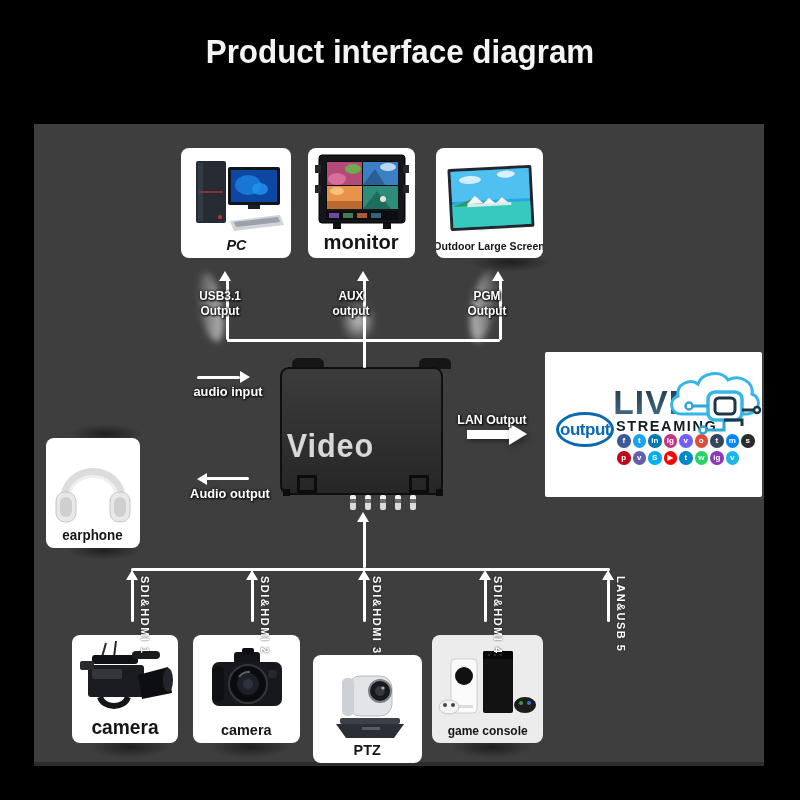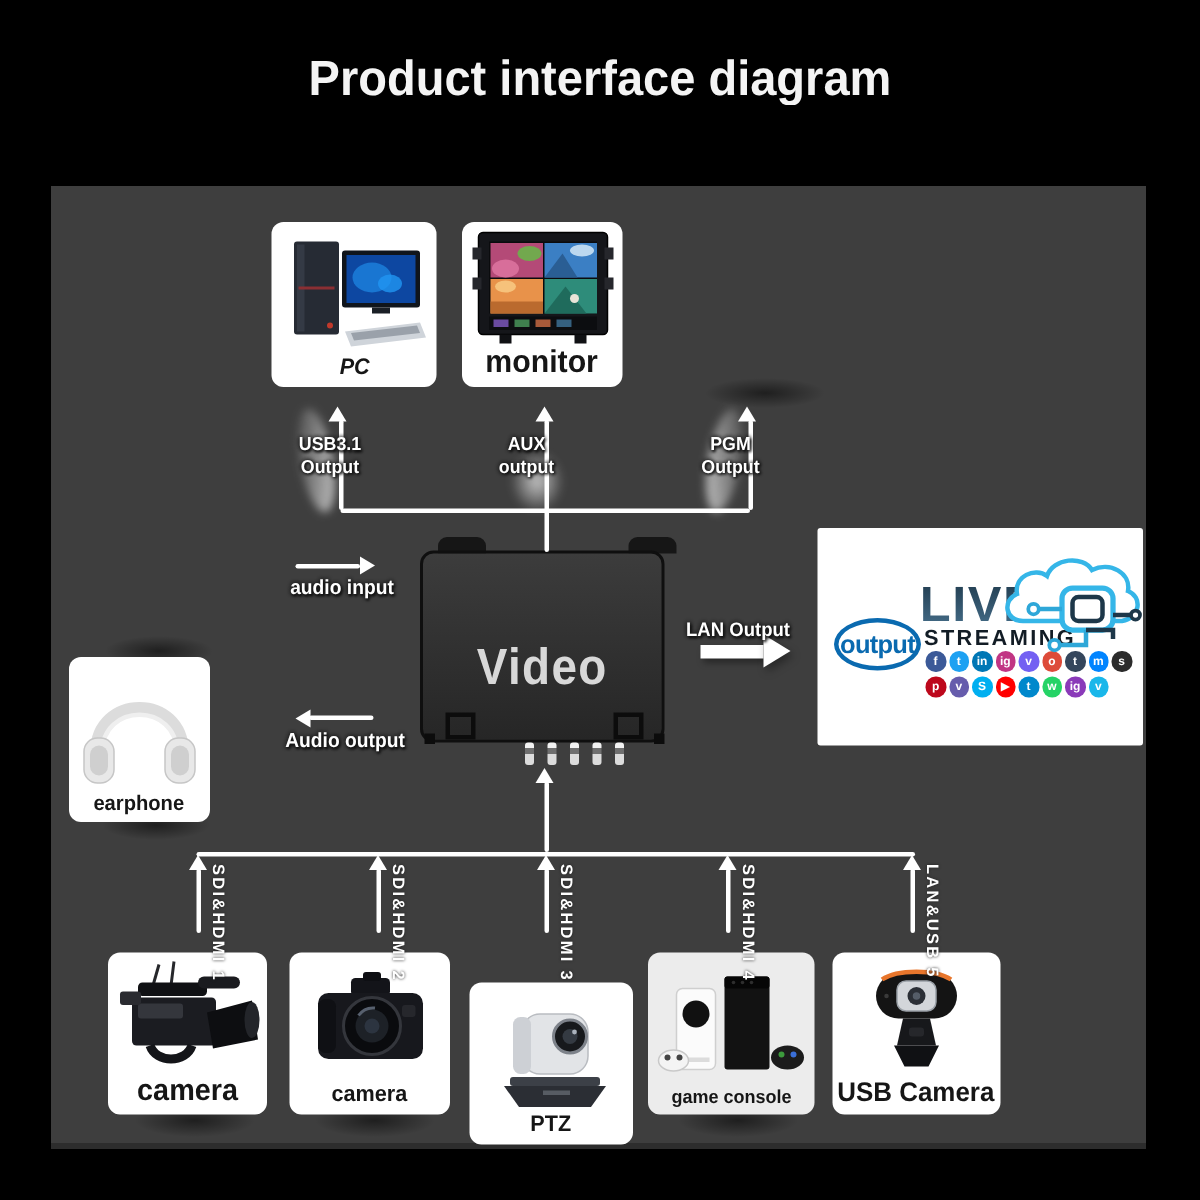--- a/index.html
+++ b/index.html
@@ -23,21 +23,21 @@
          border-bottom:6px solid transparent;border-left:10px solid #fff;z-index:4;}
   .ah-left{position:absolute;width:0;height:0;border-top:6px solid transparent;
          border-bottom:6px solid transparent;border-right:10px solid #fff;z-index:4;}
   .flowlbl{position:absolute;color:#fff;font-weight:700;text-align:center;z-index:5;line-height:1.22;
          text-shadow:0 0 3px #1a1a1a,0 0 3px #1a1a1a,1px 1px 2px #000;transform:scaleX(.95);}
   .swoosh{position:absolute;z-index:2;filter:blur(3px);}
   
   .vhandle{position:absolute;height:11px;background:#161616;border-radius:6px 6px 0 0;z-index:3;}
   .videobox{position:absolute;left:280px;top:367px;width:163px;height:128px;border-radius:9px;
             background:linear-gradient(#3c3c3c,#262626);border:2px solid #0f0f0f;z-index:3;
-            display:flex;align-items:center;justify-content:center;box-sizing:border-box;}
+            display:flex;align-items:center;justify-content:flex-start;box-sizing:border-box;}
   .videobox .vname{color:#d8d8d8;font-size:34px;font-weight:600;letter-spacing:1px;
             transform:scaleX(.9) translateY(14px);}
   .vbracket{position:absolute;width:14px;height:12px;border:3px solid #0c0c0c;z-index:4;background:transparent;}
   .bnc{position:absolute;width:6px;height:15px;z-index:4;
        background:linear-gradient(#f2f2f2 0 4px,#6f6f6f 4px 8px,#dcdcdc 8px);border-radius:2px;}
   .vfoot{position:absolute;width:7px;height:7px;background:#0c0c0c;z-index:4;}
   
   .lanbody{position:absolute;left:467px;top:430px;width:42px;height:9px;background:#fff;z-index:4;
            box-shadow:2px 3px 4px rgba(0,0,0,.35);}
   .lanhead{position:absolute;left:509px;top:423px;width:0;height:0;border-top:11.5px solid transparent;
@@ -118,20 +118,38 @@
       <rect x="16" y="62" width="10" height="5" fill="#6a4ba0"></rect>
         <rect x="30" y="62" width="10" height="5" fill="#3f7f4e"></rect>
       <rect x="44" y="62" width="10" height="5" fill="#a85a3a"></rect>
         <rect x="58" y="62" width="10" height="5" fill="#35607f"></rect>
       <rect x="20" y="72" width="8" height="6" fill="#101114"></rect>
         <rect x="70" y="72" width="8" height="6" fill="#101114"></rect>
     </svg>
     <div class="blbl" style="font-size:21px;">monitor</div>
   </div>
 
+  <div class="box" style="left:436px;top:148px;width:107px;height:110px;">
+    <svg width="98" height="82" viewBox="0 0 98 82">
+      <g transform="rotate(-3 49 40)">
+        <rect x="8" y="8" width="84" height="62" rx="2" fill="#23262c"></rect>
+        <rect x="11" y="11" width="78" height="56" fill="#2aa7e8"></rect>
+        <rect x="11" y="11" width="78" height="30" fill="#4fc0f0"></rect>
+        <ellipse cx="30" cy="20" rx="11" ry="4" fill="#dff3fc" opacity=".9"></ellipse>
+        <ellipse cx="66" cy="16" rx="9" ry="3.5" fill="#eaf7fd" opacity=".9"></ellipse>
+        <rect x="11" y="44" width="78" height="23" fill="#35c9c0"></rect>
+        <polygon points="11,46 34,38 46,46" fill="#2e9c5e"></polygon>
+        <polygon points="26,44 34,36 42,44" fill="#f4f7f7"></polygon>
+        <polygon points="40,46 48,39 56,46" fill="#ffffff"></polygon>
+        <polygon points="54,45 61,39 68,45" fill="#f0f3f3"></polygon>
+        <rect x="26" y="44" width="44" height="3" fill="#d8ebe8"></rect>
+      </g>
+    </svg>
+    <div class="blbl" style="font-size:11px;">Outdoor Large Screen</div>
+  </div>
 
   <div class="swoosh" style="left:200px;top:272px;width:22px;height:70px;border-radius:50%;background:linear-gradient(105deg,rgba(255,255,255,0),rgba(255,255,255,.75));transform:rotate(-10deg);"></div>
   <div class="swoosh" style="left:340px;top:300px;width:36px;height:42px;background:radial-gradient(closest-side,rgba(255,255,255,.7),rgba(255,255,255,0));"></div>
   <div class="swoosh" style="left:472px;top:272px;width:22px;height:70px;border-radius:50%;background:linear-gradient(75deg,rgba(255,255,255,.75),rgba(255,255,255,0));transform:rotate(10deg);"></div>
 
   <div class="hl" style="left:227px;top:339px;width:273px;"></div>
   <div class="vl" style="left:225.5px;top:280px;height:60px;"></div>
   <div class="ah-up" style="left:219px;top:271px;"></div>
   <div class="vl" style="left:363px;top:280px;height:88px;"></div>
   <div class="ah-up" style="left:356.5px;top:271px;"></div>
@@ -308,28 +326,14 @@
       <ellipse cx="12" cy="62" rx="10" ry="7" fill="#f4f4f4" stroke="#c9c9c9"></ellipse>
       <circle cx="8" cy="60" r="2" fill="#444"></circle>
         <circle cx="16" cy="60" r="2" fill="#444"></circle>
       <ellipse cx="88" cy="60" rx="11" ry="8" fill="#1c1c1c"></ellipse>
       <circle cx="84" cy="58" r="2" fill="#3c9a3c"></circle>
         <circle cx="92" cy="58" r="2" fill="#3a6fd8"></circle>
     </svg>
     <div class="blbl" style="font-size:12.5px;">game console</div>
   </div>
 
-  <div class="box" style="left:555px;top:635px;width:112px;height:108px;">
-    <svg width="102" height="78" viewBox="0 0 102 78">
-      <rect x="24" y="8" width="54" height="30" rx="15" fill="#141414"></rect>
-      <path d="M28 12 C38 5, 64 5, 74 12" fill="none" stroke="#e8762c" stroke-width="3"></path>
-      <rect x="38" y="13" width="26" height="20" rx="6" fill="#d3d6da" stroke="#9aa0a7"></rect>
-      <circle cx="51" cy="23" r="6" fill="#2b2f36"></circle>
-        <circle cx="51" cy="23" r="2.5" fill="#555d68"></circle>
-      <circle cx="31" cy="23" r="1.5" fill="#3a3a3a"></circle>
-      <polygon points="42,38 60,38 64,56 38,56" fill="#17181b"></polygon>
-      <polygon points="36,56 66,56 59,70 43,70" fill="#101114"></polygon>
-      <rect x="46" y="44" width="10" height="6" rx="2" fill="#26272b"></rect>
-    </svg>
-    <div class="blbl" style="font-size:18px;font-weight:800;text-shadow:-1px -1px 0 #fff,1px -1px 0 #fff,-1px 1px 0 #fff,1px 1px 0 #fff;">USB Camera</div>
-  </div>
 
 </div>
 
 </body></html>

